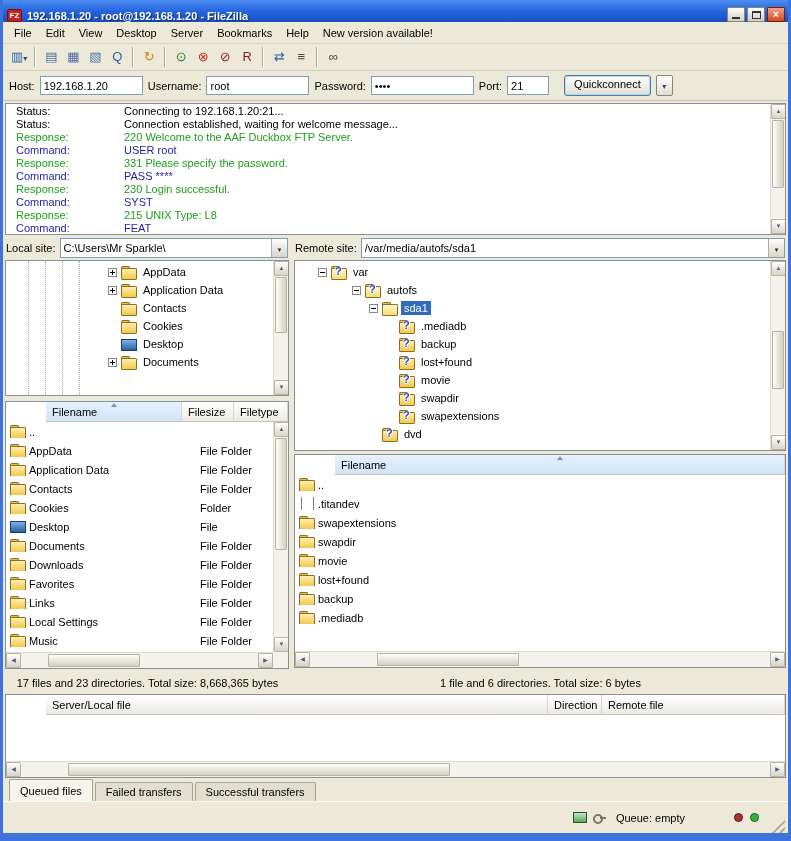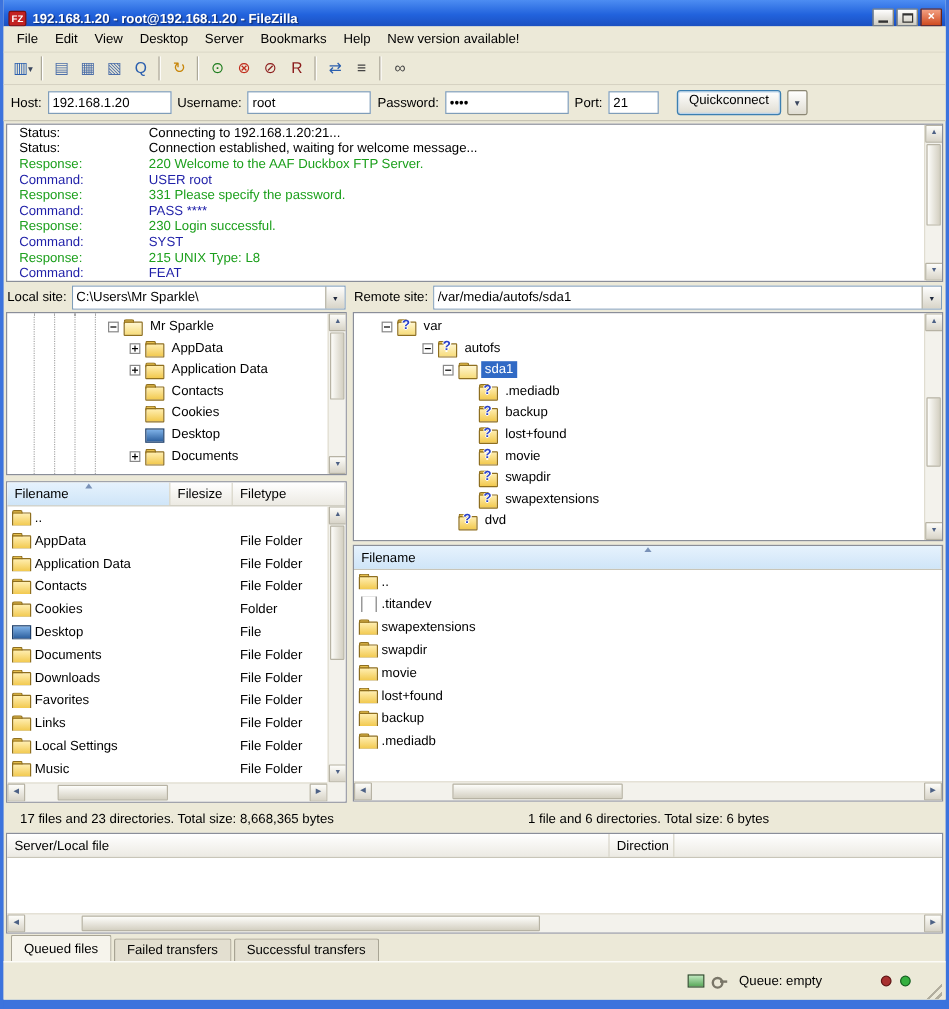--- a/index.html
+++ b/index.html
@@ -107,21 +107,21 @@
   .ic.open::after { background:linear-gradient(#fff6d0,#f7dc7a); }
   .ic .q { position:absolute; left:5px; top:-1px; z-index:2; color:#2a41c8; font-weight:bold; font-size:11px;
            font-style:normal; text-shadow:1px 0 0 #fff,-1px 0 0 #fff,0 1px 0 #fff; }
   .ic.desktop::after { content:""; position:absolute; left:1px; top:1px; width:14px; height:10px;
         background:linear-gradient(#7fb2e8,#2c5f9e); border:1px solid #1d3f6b; }
   .ic.file::after { content:""; position:absolute; left:3px; top:-1px; width:11px; height:14px;
         background:#fff; border:1px solid #808080; }
 
   
   .listbox { background:#fff; border:1px solid #8a8e99; position:relative; overflow:hidden; flex:none; }
-  .lvhead { display:flex; height:20px; background:linear-gradient(#ffffff,#eceae3); border-bottom:1px solid #c8c5b8; }
+  .lvhead { display:flex; height:20px; background:linear-gradient(#ffffff,#eceae3); border-bottom:1px solid #c8c5b8;margin-left:40px; }
   .hc { position:relative; border-right:1px solid #d8d5c8; padding:4px 0 0 6px; white-space:nowrap; overflow:hidden; }
   .hc.sorted { background:linear-gradient(#e6f2fd,#cfe5f8); }
   .sortarrow { position:absolute; top:1px; left:50%; margin-left:-3px; width:0; height:0;
                border-left:3px solid transparent; border-right:3px solid transparent; border-bottom:4px solid #7a92b8; }
   .lvbody { position:absolute; top:20px; left:0; }
   .lrow { display:flex; height:19px; align-items:center; }
   .fcell { white-space:nowrap; overflow:hidden; }
   .fcell.name { display:flex; align-items:center; padding-left:3px; }
   .fcell.size { text-align:right; padding-right:6px; }
   .fcell.type { padding-left:6px; }
@@ -306,25 +306,20 @@
         <span class="combo">
           <input class="cinput" value="C:\Users\Mr Sparkle\" style="">
           <span class="cbtn"><i class="dd"></i></span>
         </span>
       </div>
       <div class="treebox" style="height:136px">
         <i class="guide" style="left:22px"></i>
         <i class="guide" style="left:39px"></i>
         <i class="guide" style="left:56px"></i>
         <i class="guide" style="left:73px"></i>
-        <div class="trow" style="padding-left:84px">
-            <span class="exp"></span>
-            <span class="ic folder open"></span>
-            <span class="tlabel">Mr Sparkle</span>
-          </div>
         <div class="trow" style="padding-left:102px">
             <span class="exp plus"></span>
             <span class="ic folder"></span>
             <span class="tlabel">AppData</span>
           </div>
         <div class="trow" style="padding-left:102px">
             <span class="exp plus"></span>
             <span class="ic folder"></span>
             <span class="tlabel">Application Data</span>
           </div>
@@ -623,20 +618,21 @@
       </div>
       <div class="gap4"></div>
       <div class="pstatus">1 file and 6 directories. Total size: 6 bytes</div>
     </div>
   </div>
 
   <div class="queue">
     <div class="lvhead">
       <span class="hc" style="width:502px"><span>Server/Local file</span></span>
       <span class="hc" style="width:54px"><span>Direction</span></span>
+      <span class="hc" style="flex:1"><span>Remote file</span></span>
     </div>
     <div class="qbody"></div>
     <div class="hsb">
       <span class="sbb lf"></span>
       <span class="hthumb" style="left:62px;width:382px"></span>
       <span class="sbb rt"></span>
     </div>
   </div>
 
   <div class="tabs">

